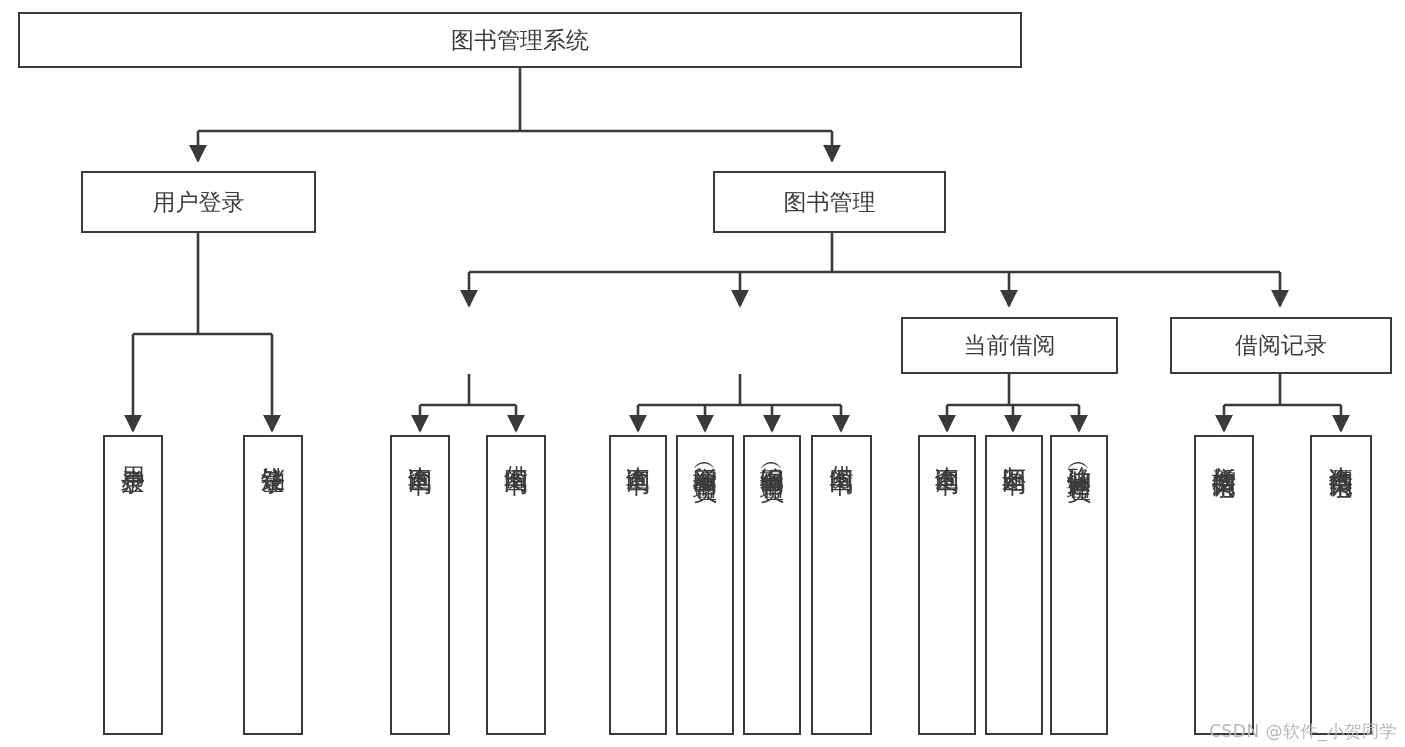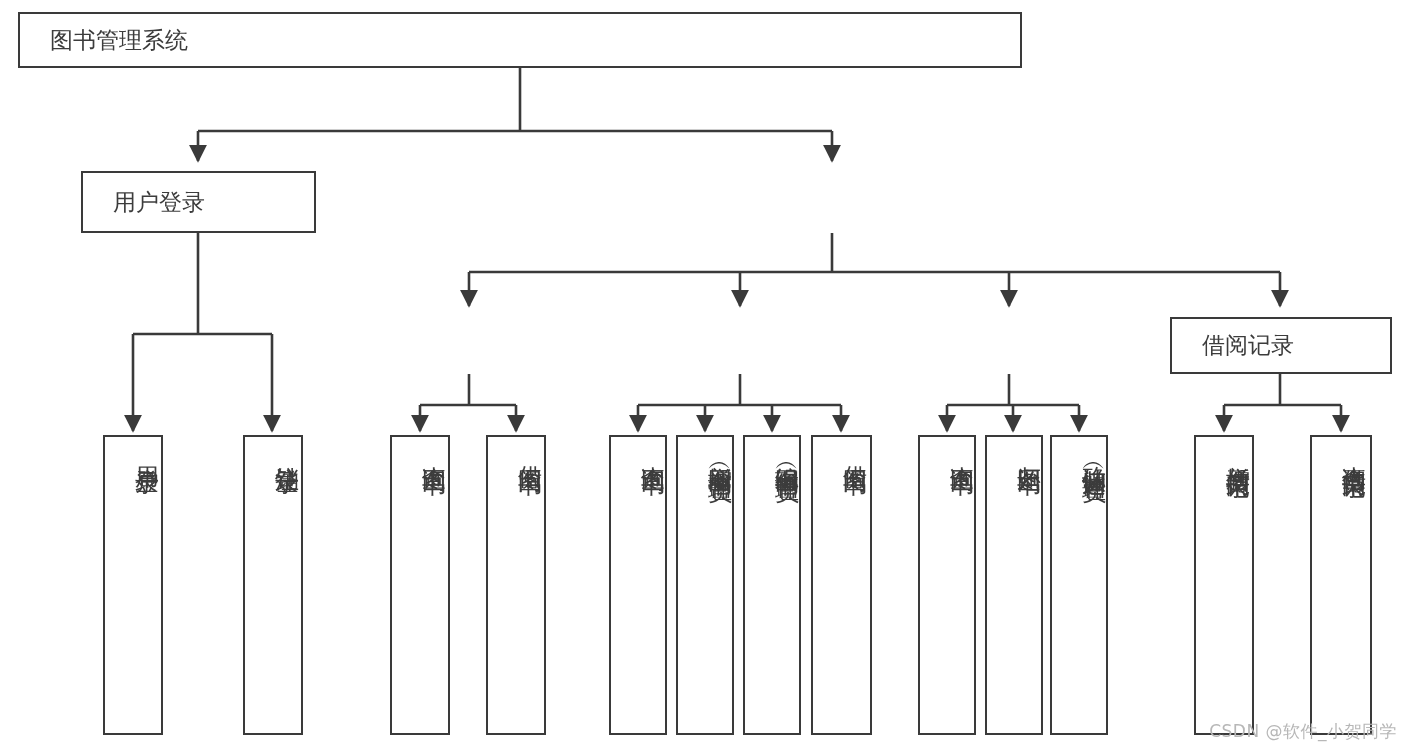--- a/index.html
+++ b/index.html
@@ -27,22 +27,22 @@
     width: 1405px;
     height: 747px;
   }
   .node {
     position: absolute;
     box-sizing: border-box;
     background: #ffffff;
     border: 2px solid #3a3a3a;
     display: flex;
     align-items: center;
+    justify-content: center;
     z-index: 2;
-    padding-left: 30px;
   }
   .node .label {
     color: #3c3c3c;
     line-height: 1.26;
     text-align: center;
     white-space: nowrap;
   }
   
   .node.horiz .label {
     font-size: 23px;
@@ -130,23 +130,29 @@
   </svg>
 
   <div class="node root horiz" style="left:18px; top:12px; width:1004px; height:56px;">
     <span class="label">图书管理系统</span>
   </div>
 
   <div class="node horiz" style="left:81px; top:171px; width:235px; height:62px;">
     <span class="label">用户登录</span>
   </div>
 
-
-
-
+  <div class="node horiz" style="left:713px; top:171px; width:233px; height:62px;">
+    <span class="label">图书管理</span>
+  </div>
+
+
+
+  <div class="node horiz" style="left:901px; top:317px; width:217px; height:57px;">
+    <span class="label">当前借阅</span>
+  </div>
 
   <div class="node horiz" style="left:1170px; top:317px; width:222px; height:57px;">
     <span class="label">借阅记录</span>
   </div>
 
   <div class="node vert" style="left:103px; top:435px; width:60px; height:300px;">
     <span class="label">用户登录</span>
   </div>
 
   <div class="node vert" style="left:243px; top:435px; width:60px; height:300px;">

